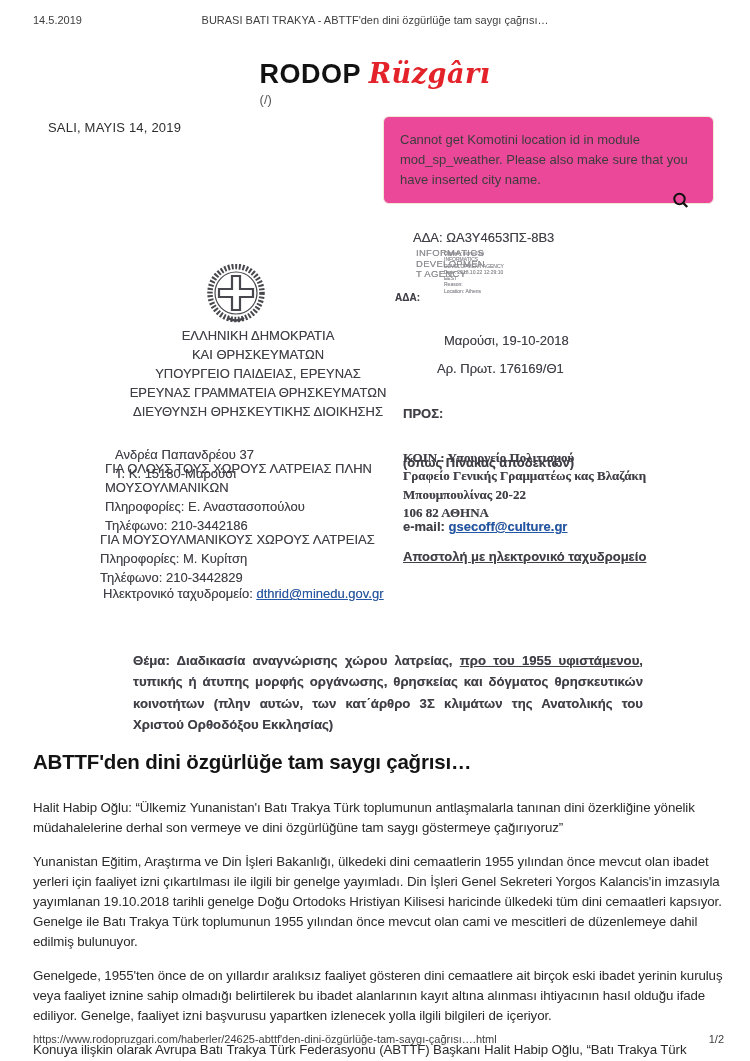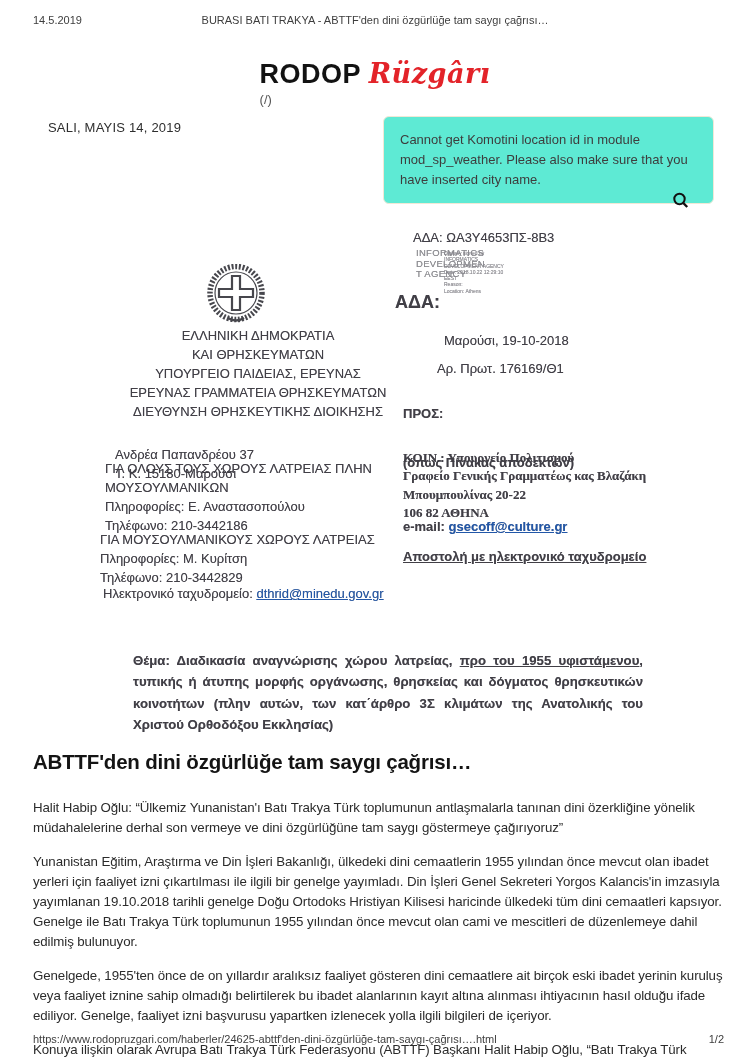--- a/index.html
+++ b/index.html
@@ -15,21 +15,21 @@
 
   
   .masthead { width:100%; text-align:center; }
   .logo-wrap { display:inline-block; text-align:left; }
   .logo-line { font-size:27px; font-weight:bold; letter-spacing:.5px; color:#121212; }
   .logo-red { font-family:"DejaVu Serif", serif; font-style:italic; font-weight:bold; }
   .home-link { font-size:13px; color:#555; text-decoration:none; }
 
   .toolbar-date { font-size:13px; color:#2e2e2e; letter-spacing:.2px; }
   .weather-box { width:331px; min-height:71px; border:1px solid #f1e8d6; border-radius:6px;
-    padding:13px 16px; font-size:13px; line-height:1.55; color:#3d3d3d; background:#5eead4; }
+    padding:13px 16px; font-size:13px; line-height:1.55; color:#3d3d3d; background:#ec4899; }
   .search-btn { width:24px; height:24px; background:none; border:none; cursor:pointer; padding:0; }
 
   
   .scan { width:630px; height:505px; color:#413f46; font-size:13px;
     text-shadow:0 0 .4px rgba(70,70,80,.55); }
   .scan .b { font-weight:bold; }
   .scan a { color:#2257a8; }
   .pre { white-space:pre-line; }
   .ministry { width:300px; text-align:center; line-height:1.47; }
   .sig-name { font-size:9.5px; line-height:1.12; color:#8f8f93; letter-spacing:.3px; }
@@ -82,21 +82,21 @@
 T AGENCY</div>
 
     <div class="abs sig-detail pre" style="top:24px; left:344px; width:90px;">Digitally signed by
 INFORMATICS
 DEVELOPMENT AGENCY
 Date: 2018.10.22 12:29:10
 EEST
 Reason:
 Location: Athens</div>
 
-    <div class="abs b" style="top:66px; left:295px; font-size:18px;">ΑΔΑ:</div>
+    <div class="abs b" style="top:66px; left:295px; font-size:10px;">ΑΔΑ:</div>
 
     <div class="abs" style="top:38px; left:98px;">
       <svg width="76" height="60" viewBox="0 0 76 60">
         <ellipse cx="38" cy="29" rx="26" ry="26.5" fill="none" stroke="#47474d" stroke-width="5.5" stroke-dasharray="2 1.7"></ellipse>
         <circle cx="38" cy="29" r="21" fill="#fff" stroke="#47474d" stroke-width="1.2"></circle>
         <path d="M34 12 h8 v13 h13 v8 h-13 v13 h-8 v-13 h-13 v-8 h13 z" fill="#fff" stroke="#47474d" stroke-width="2.2"></path>
         <path d="M30 54 q8 5 16 0" fill="none" stroke="#47474d" stroke-width="2.5"></path>
       </svg>
     </div>
 

